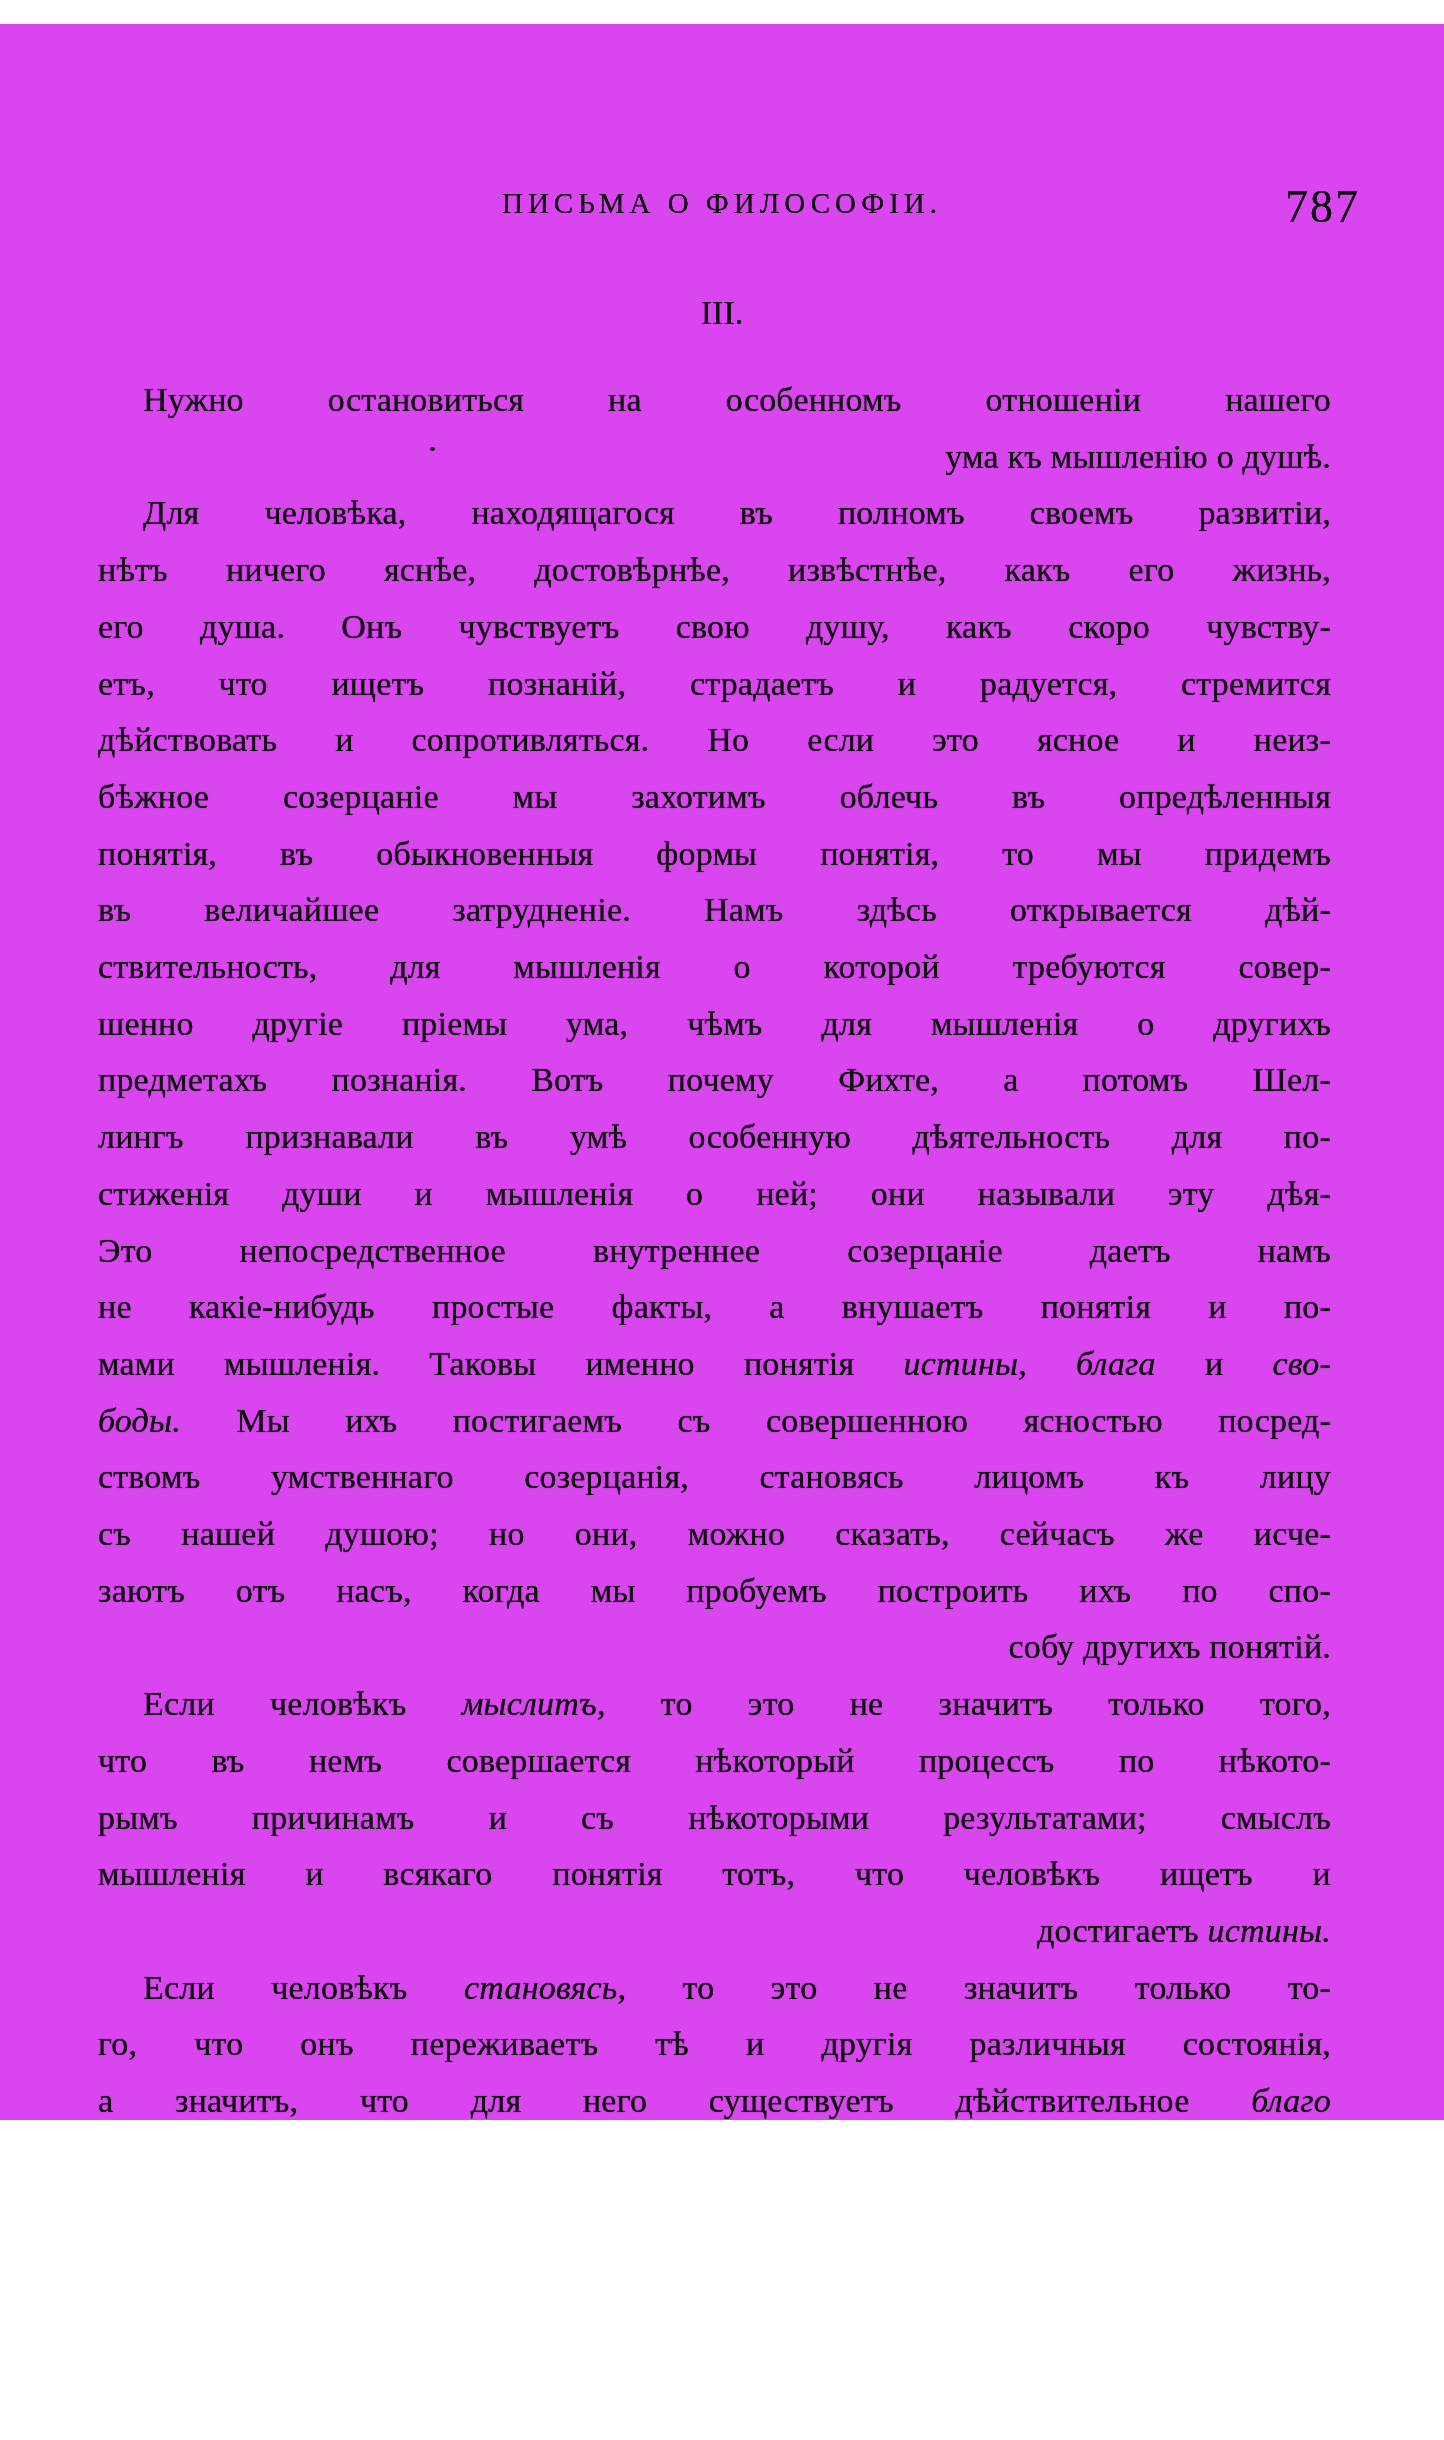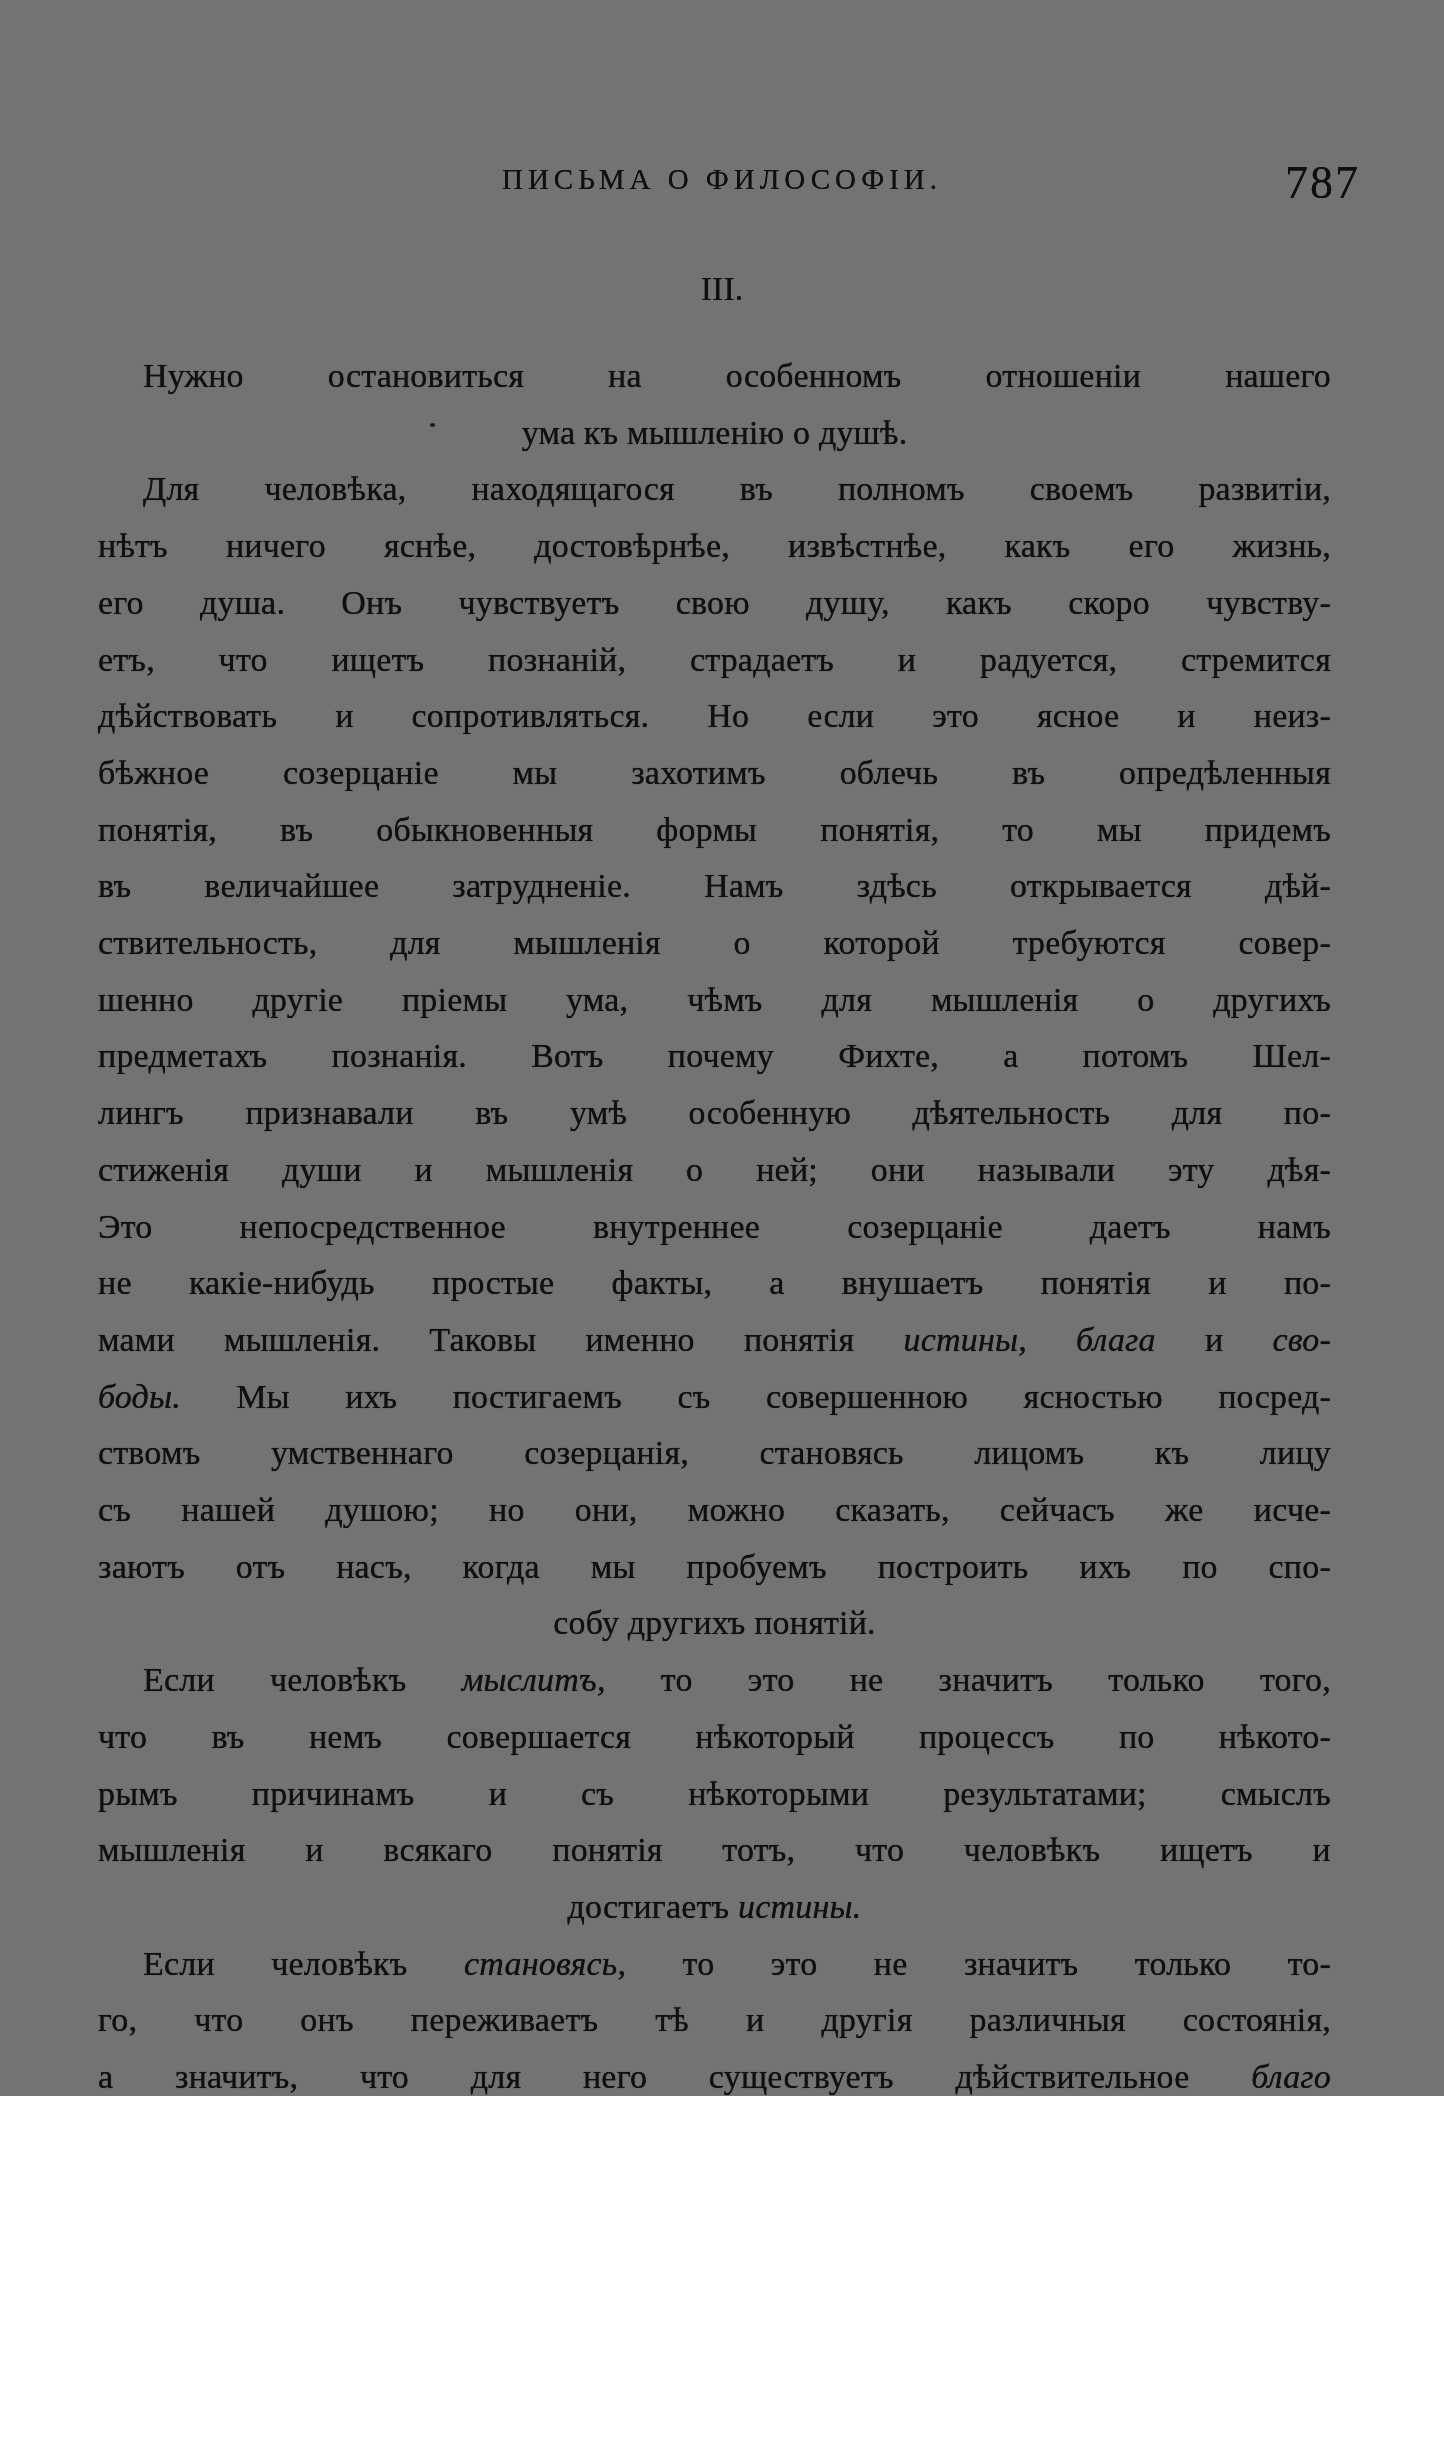--- a/index.html
+++ b/index.html
@@ -4,24 +4,25 @@
 <style>
   html, body {
     margin: 0;
     padding: 0;
     background: #ffffff;
   }
   .page {
     position: relative;
     width: 1444px;
     height: 2096px;
-    background: #737373;
+    background: #d946ef;
     color: #101010;
     font-family: "Liberation Serif", "DejaVu Serif", serif;
     overflow: hidden;
+    margin-top: 24px;
   }
   
   .running-head {
     position: absolute;
     top: 163px;
     left: 0;
     width: 100%;
     text-align: center;
     font-size: 29px;
     letter-spacing: 5px;
@@ -52,21 +53,21 @@
     position: absolute;
     top: 348px;
     left: 98px;
     width: 1233px;
     font-size: 34px;
     line-height: 56.7px;
     letter-spacing: 0.2px;
     text-shadow: 0 0 0.7px currentColor;
   }
   .paragraph { margin: 0; }
-  .line { text-align: center; }
+  .line { text-align: right; }
   .line.just {
     text-align: justify;
     text-align-last: justify;
     text-justify: inter-word;
   }
   .line.indent { padding-left: 45px; }
   .it { font-style: italic; }
   .rm { font-style: normal; }
   
   .speck {

